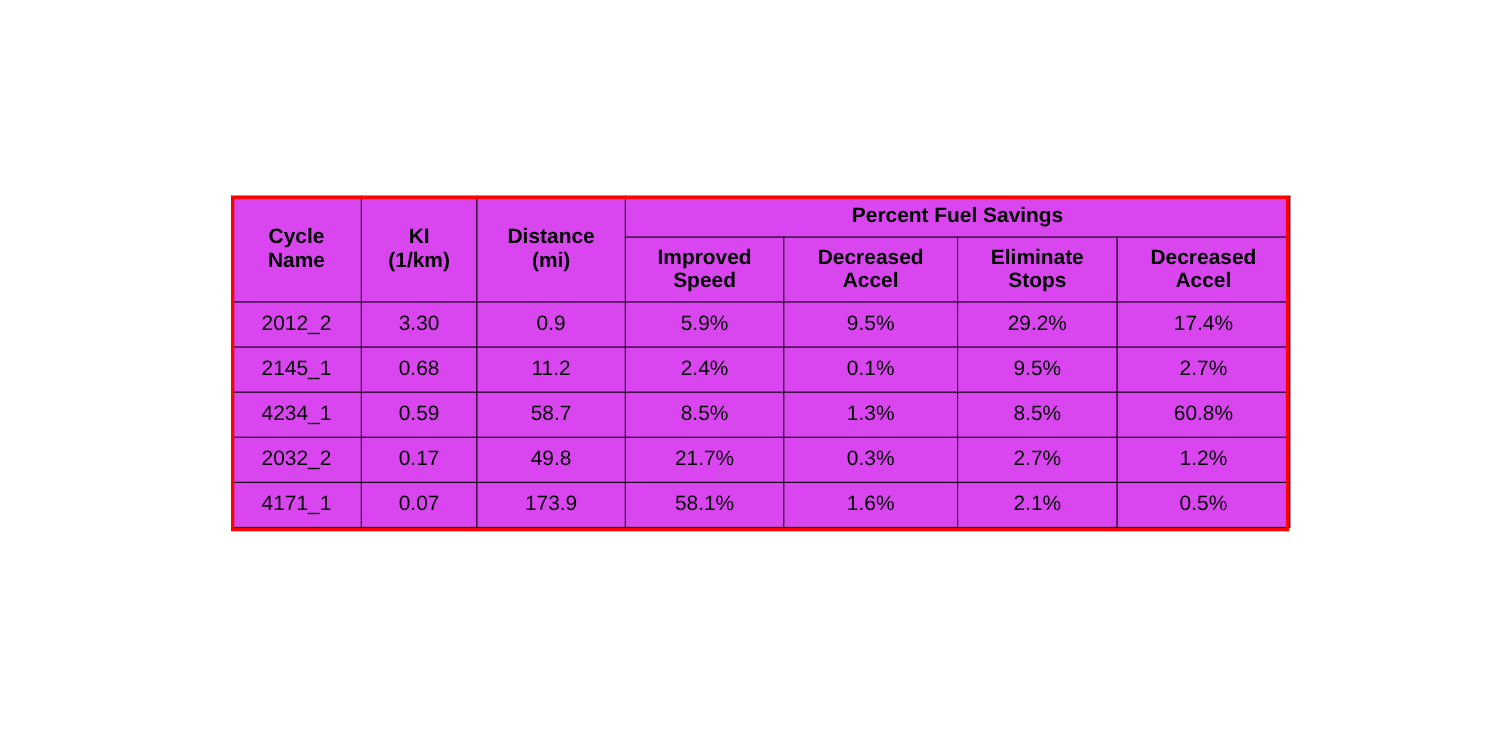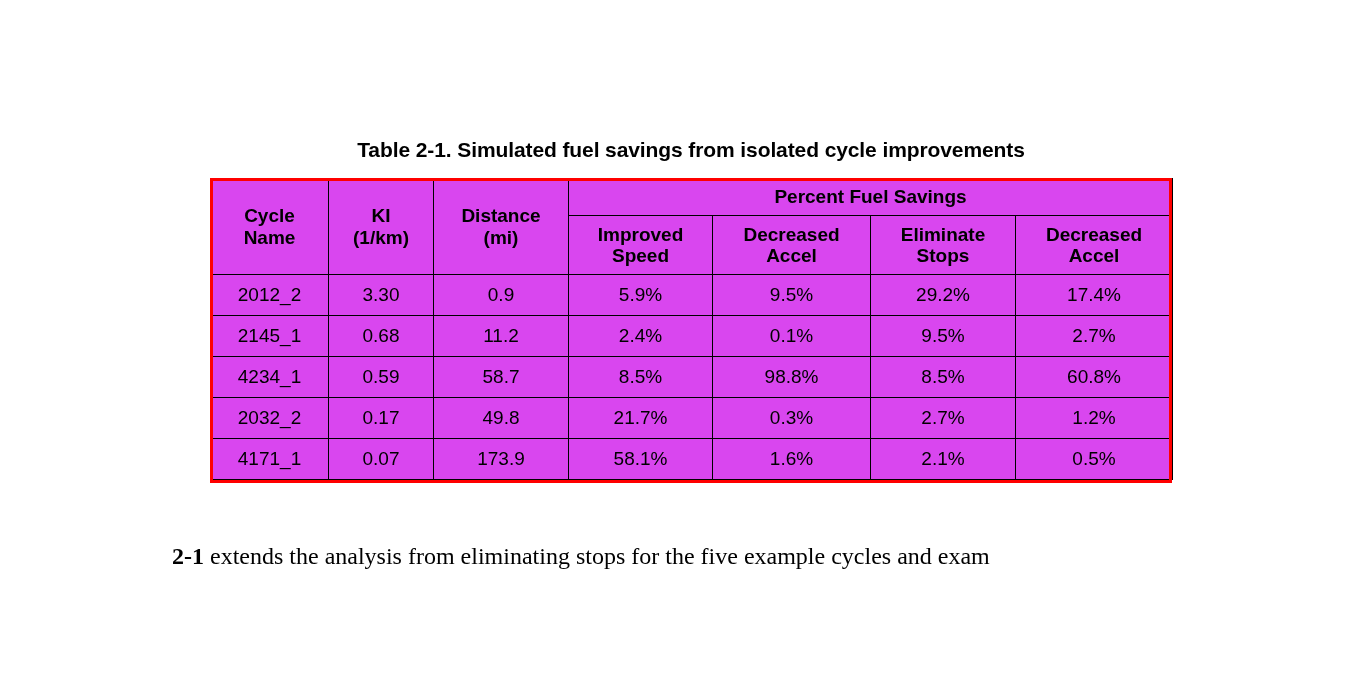--- a/index.html
+++ b/index.html
@@ -110,21 +110,20 @@
   }
   .body-text .lead {
     font-weight: bold;
   }
 </style>
 </head>
 <body>
 
 <div id="page">
 
-  <div class="table-caption">Table 2-1. Simulated fuel savings from isolated cycle improvements</div>
 
   <table class="fuel-table">
     <colgroup>
       <col class="col-cycle">
         <col class="col-ki">
         <col class="col-dist">
       <col class="col-imp">
         <col class="col-dec">
         <col class="col-elim">
         <col class="col-idle">
@@ -181,21 +180,21 @@
         <td>2.4%</td>
         <td>0.1%</td>
         <td>9.5%</td>
         <td>2.7%</td>
       </tr>
       <tr class="data-row">
         <td>4234_1</td>
         <td>0.59</td>
         <td>58.7</td>
         <td>8.5%</td>
-        <td>98.8%</td>
+        <td>1.3%</td>
         <td>8.5%</td>
         <td>60.8%</td>
       </tr>
       <tr class="data-row">
         <td>2032_2</td>
         <td>0.17</td>
         <td>49.8</td>
         <td>21.7%</td>
         <td>0.3%</td>
         <td>2.7%</td>
@@ -208,17 +207,14 @@
         <td>58.1%</td>
         <td>1.6%</td>
         <td>2.1%</td>
         <td>0.5%</td>
       </tr>
     </tbody>
   </table>
 
   <div id="red-frame"></div>
 
-  <p class="body-text">
-    <span class="lead">2-1</span><span> extends the analysis from eliminating stops for the five example cycles and exam</span>
-  </p>
 
 </div>
 
 </body></html>

